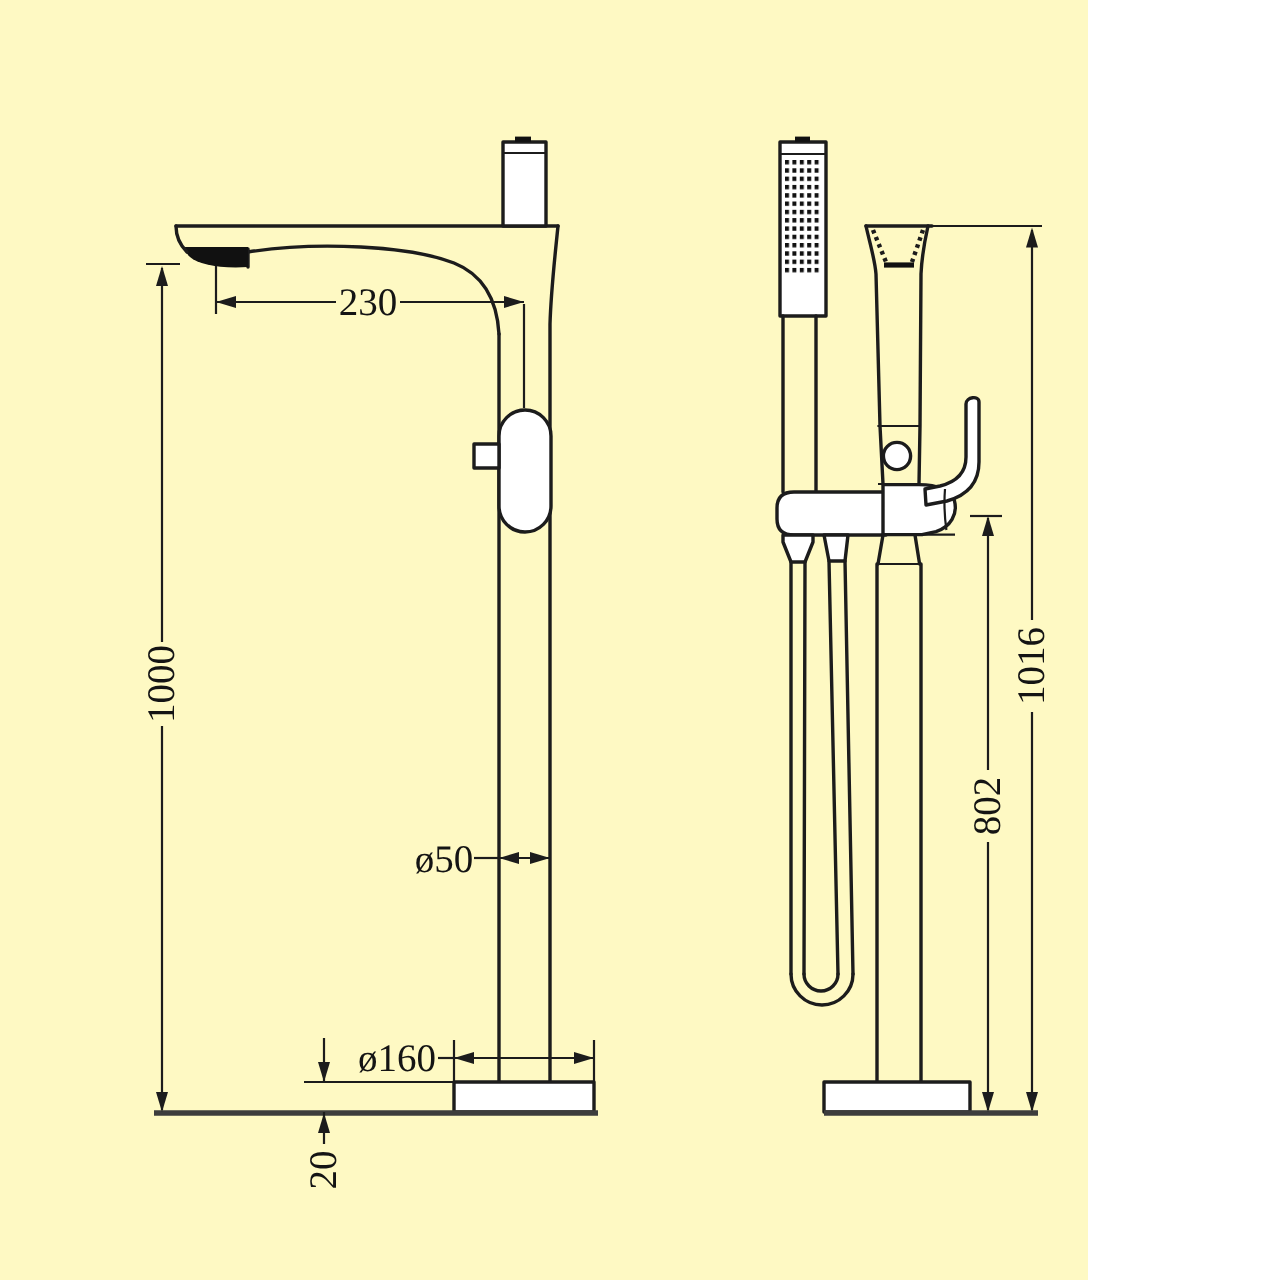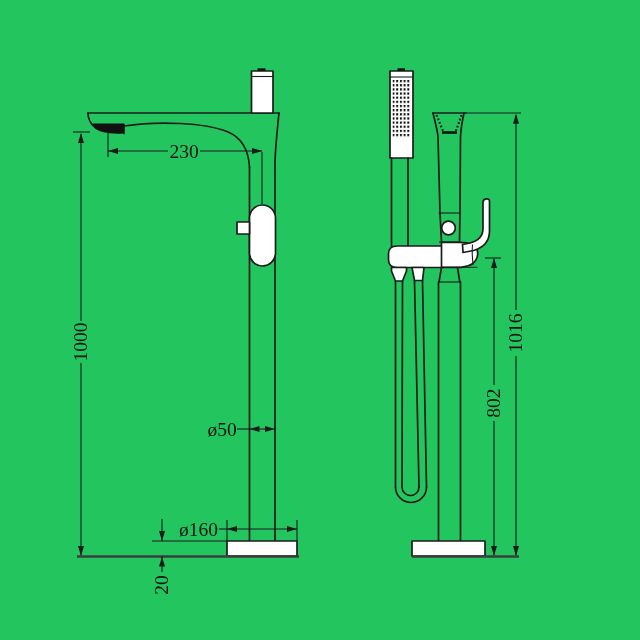--- a/index.html
+++ b/index.html
@@ -1,16 +1,16 @@
 <!DOCTYPE html>
 <html><head>
 <meta charset="utf-8">
 <style>
   html,body{margin:0;padding:0;background:#ffffff;}
-  .canvas{width:640px;height:640px;background:#22c55e;position:relative;overflow:hidden;}
+  .canvas{width:544px;height:640px;background:#fef9c3;position:relative;overflow:hidden;}
   svg{display:block;}
   .outline{fill:none;stroke:#1c1c1c;stroke-width:1.7;stroke-linecap:round;stroke-linejoin:round;}
   .fillw{fill:#ffffff;stroke:#1c1c1c;stroke-width:1.7;stroke-linejoin:round;}
   .dim{stroke:#1c1c1c;stroke-width:1.1;fill:none;}
   .arr{fill:#1c1c1c;stroke:none;}
   .dimtext{font-family:"Liberation Serif","DejaVu Serif",serif;font-size:19.5px;fill:#141414;}
   .floor{stroke:#3d3d3d;stroke-width:2.7;fill:none;}
   .thickln{stroke:#111111;stroke-width:2.6;fill:none;}
   .dashv{stroke:#1c1c1c;stroke-width:2.2;stroke-dasharray:1.8 2;fill:none;}
   .blackfill{fill:#111111;stroke:none;}

